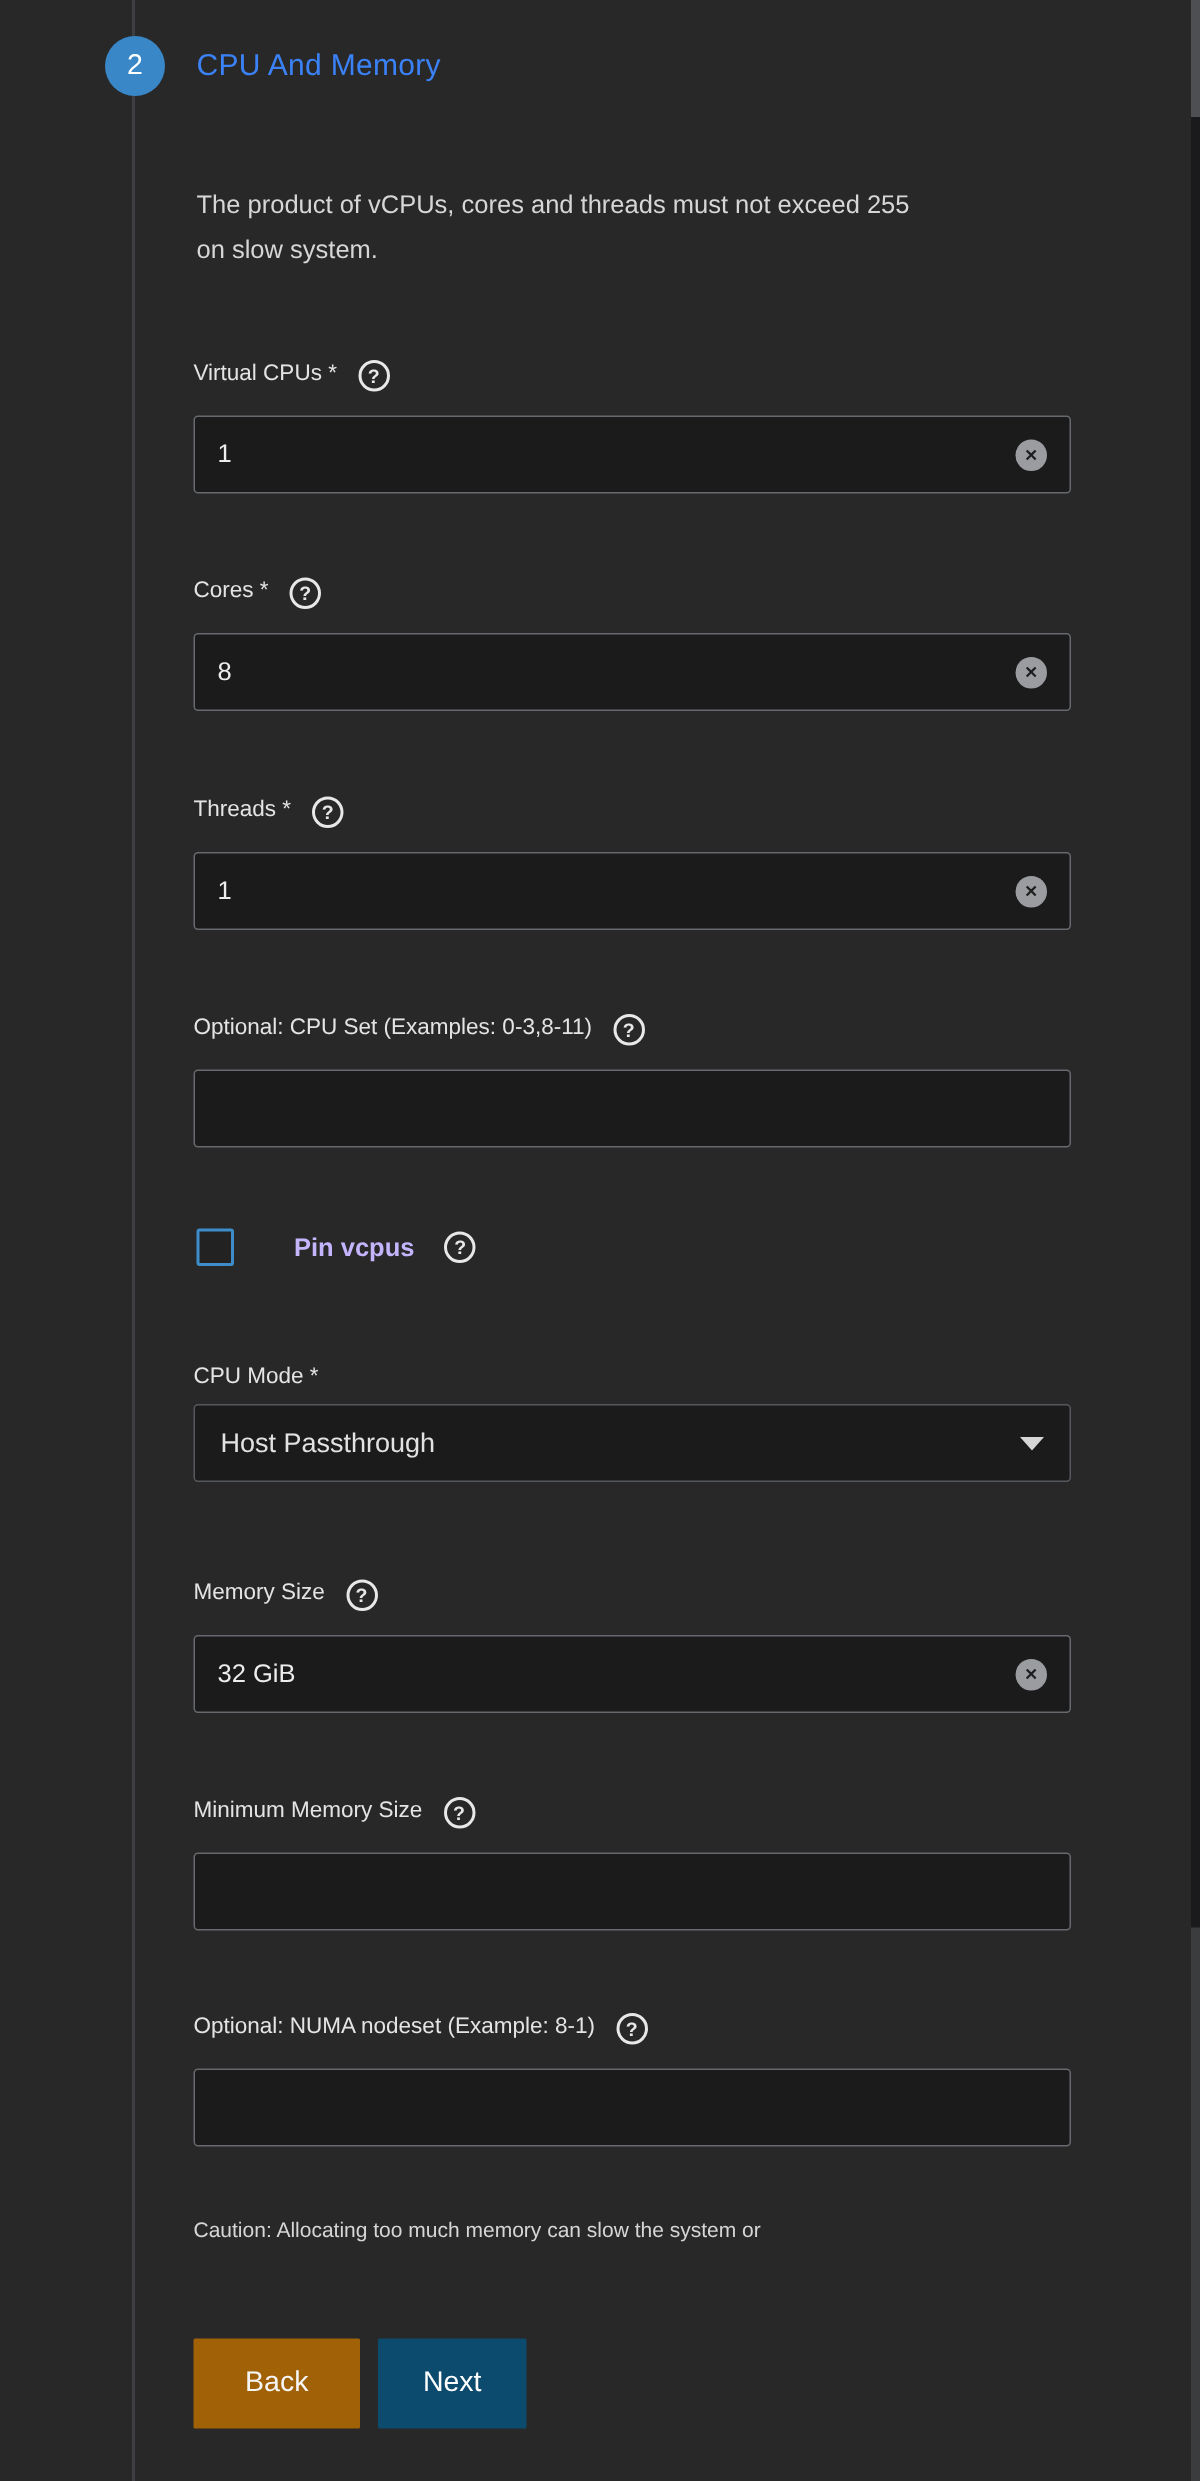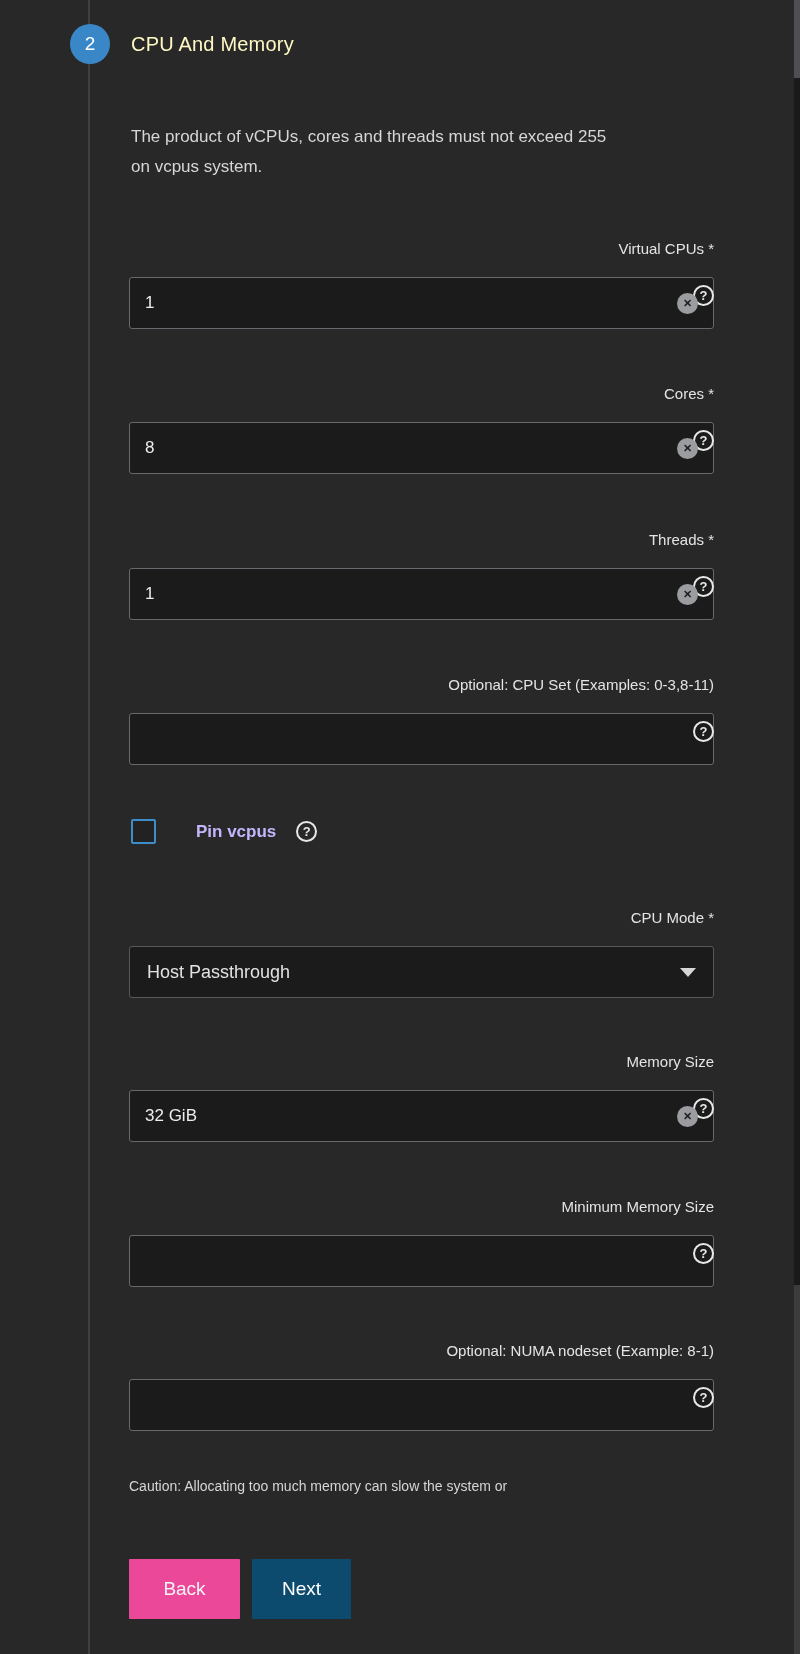--- a/index.html
+++ b/index.html
@@ -9,77 +9,77 @@
     font-family:"Liberation Sans",sans-serif;
     -webkit-font-smoothing:antialiased;
   }
   .stepper-line{position:absolute;left:88px;top:0;width:2px;height:1654px;background:#3d3f43;}
   .step-circle{
     position:absolute;left:70px;top:24px;width:40px;height:40px;border-radius:50%;
     background:#3a87c8;color:#ffffff;font-size:19px;
     display:flex;align-items:center;justify-content:center;z-index:2;
   }
   .page-title{position:absolute;left:131px;top:24px;height:40px;display:flex;align-items:center;
-    font-size:20px;color:#fef9c3;letter-spacing:.2px;}
+    font-size:20px;color:#3b82f6;letter-spacing:.2px;}
   .desc{position:absolute;left:131px;top:122px;width:585px;font-size:17px;line-height:30px;color:#d6d6d6;}
   .group{position:absolute;left:129px;width:585px;}
   .g-vcpus{top:240px}.g-cores{top:385px}.g-threads{top:531px}.g-cpuset{top:676px}
   .g-cpumode{top:909px}.g-mem{top:1053px}.g-minmem{top:1198px}.g-numa{top:1342px}
-  .label-row{display:flex;align-items:flex-end;gap:28px;height:26px;flex-direction:column;}
+  .label-row{display:flex;align-items:flex-start;gap:14px;height:26px;}
   .field-label{font-size:15px;color:#e4e4e4;}
   .help-icon{
     width:21px;height:21px;box-sizing:border-box;border:2px solid #e8e8e8;border-radius:50%;
     color:#e8e8e8;font-size:13px;font-weight:bold;line-height:1;
     display:flex;align-items:center;justify-content:center;flex:0 0 auto;
   }
   .text-input{
     margin-top:11px;height:52px;box-sizing:border-box;
     background:#1b1b1b;border:1px solid #66696d;border-radius:3px;
     display:flex;align-items:center;padding:0 15px;
     font-size:17px;color:#ededed;
   }
   .input-value{flex:1;}
   .clear-icon{
     width:21px;height:21px;border-radius:50%;background:#9a9ca0;color:#1e1e1e;
     font-size:11px;font-weight:bold;display:flex;align-items:center;justify-content:center;flex:0 0 auto;
   }
   .select-input{
-    margin-top:11px;height:52px;box-sizing:border-box;
+    margin-top:1px;height:52px;box-sizing:border-box;
     background:#1b1b1b;border:1px solid #55585c;border-radius:3px;
     display:flex;align-items:center;padding:0 17px;
     font-size:18px;color:#e2e2e2;gap:33px;
   }
   .caret-down{width:0;height:0;border-left:8px solid transparent;border-right:8px solid transparent;
     border-top:9px solid #d6d6d6;flex:0 0 auto;}
   .checkbox-row{position:absolute;left:131px;top:819px;display:flex;align-items:center;}
   .checkbox{width:25px;height:25px;box-sizing:border-box;border:2px solid #3c8dc9;border-radius:2px;background:#222222;}
   .checkbox-label{margin-left:40px;font-size:17px;color:#c4b5fd;font-weight:bold;}
   .checkbox-row .help-icon{margin-left:20px;}
   .caution{position:absolute;left:129px;top:1470px;width:600px;font-size:14px;line-height:32px;color:#d6d6d6;}
   .btn{position:absolute;top:1559px;height:60px;display:flex;align-items:center;justify-content:center;
     font-size:19px;border-radius:1px;cursor:pointer;}
-  .btn-back{left:129px;width:111px;background:#ec4899;color:#f5f5f5;}
+  .btn-back{left:129px;width:111px;background:#a16207;color:#f5f5f5;}
   .btn-next{left:252px;width:99px;background:#0c4a6e;color:#ffffff;}
   .scroll-track{position:absolute;right:0;top:0;width:6px;height:1654px;background:#1a1a1c;}
   .scroll-thumb-top{position:absolute;right:0;top:0;width:6px;height:78px;background:#4d4f52;}
   .scroll-region-bottom{position:absolute;right:0;top:1285px;width:6px;height:369px;background:#3a3c3e;}
 </style>
 </head>
 <body>
 
 <div class="stepper-line"></div>
 
 <div class="step-circle">
   <span>2</span>
 </div>
 <div class="page-title">CPU And Memory</div>
 
 <div class="desc">
   <div>The product of vCPUs, cores and threads must not exceed 255</div>
-  <div>on vcpus system.</div>
+  <div>on slow system.</div>
 </div>
 
 <div class="group g-vcpus">
   <div class="label-row">
     <span class="field-label">Virtual CPUs *</span>
     <span class="help-icon">?</span>
   </div>
   <div class="text-input">
     <span class="input-value">1</span>
     <span class="clear-icon">✕</span>

